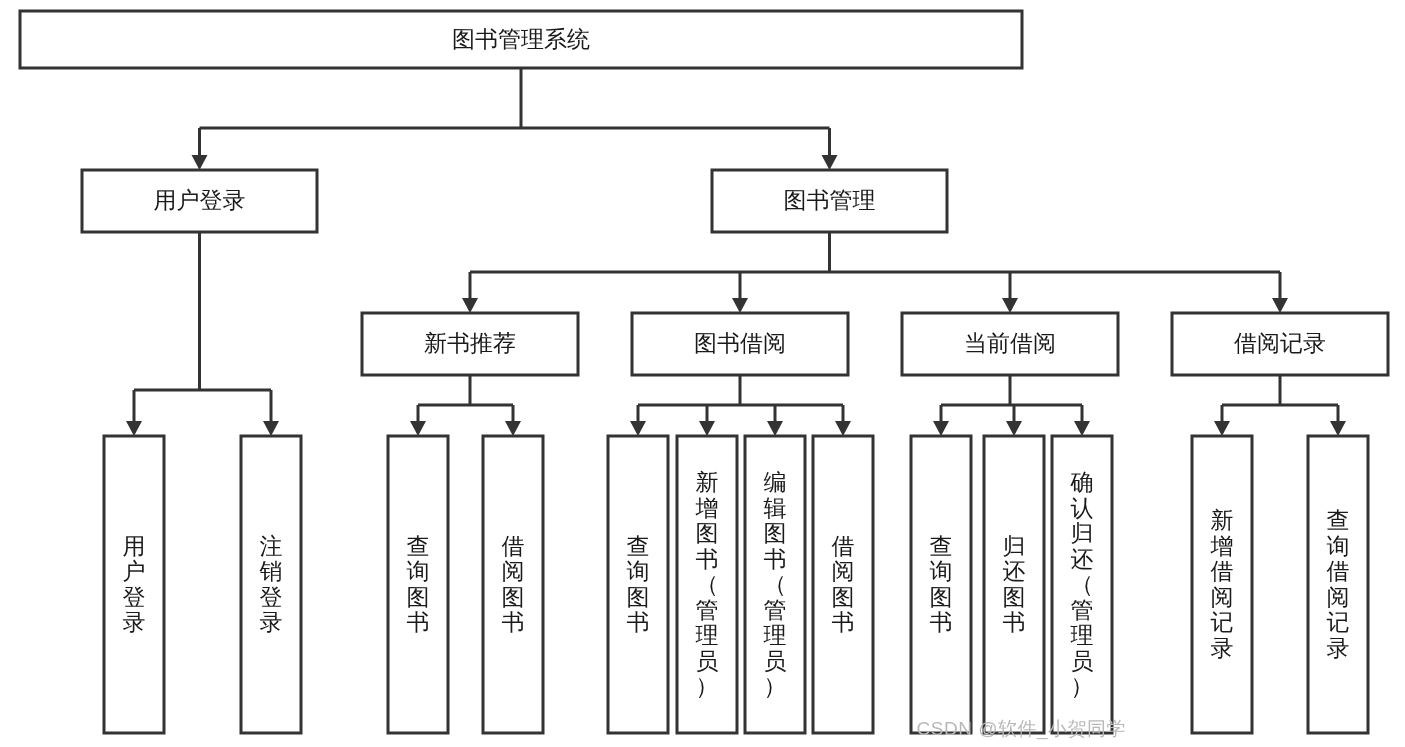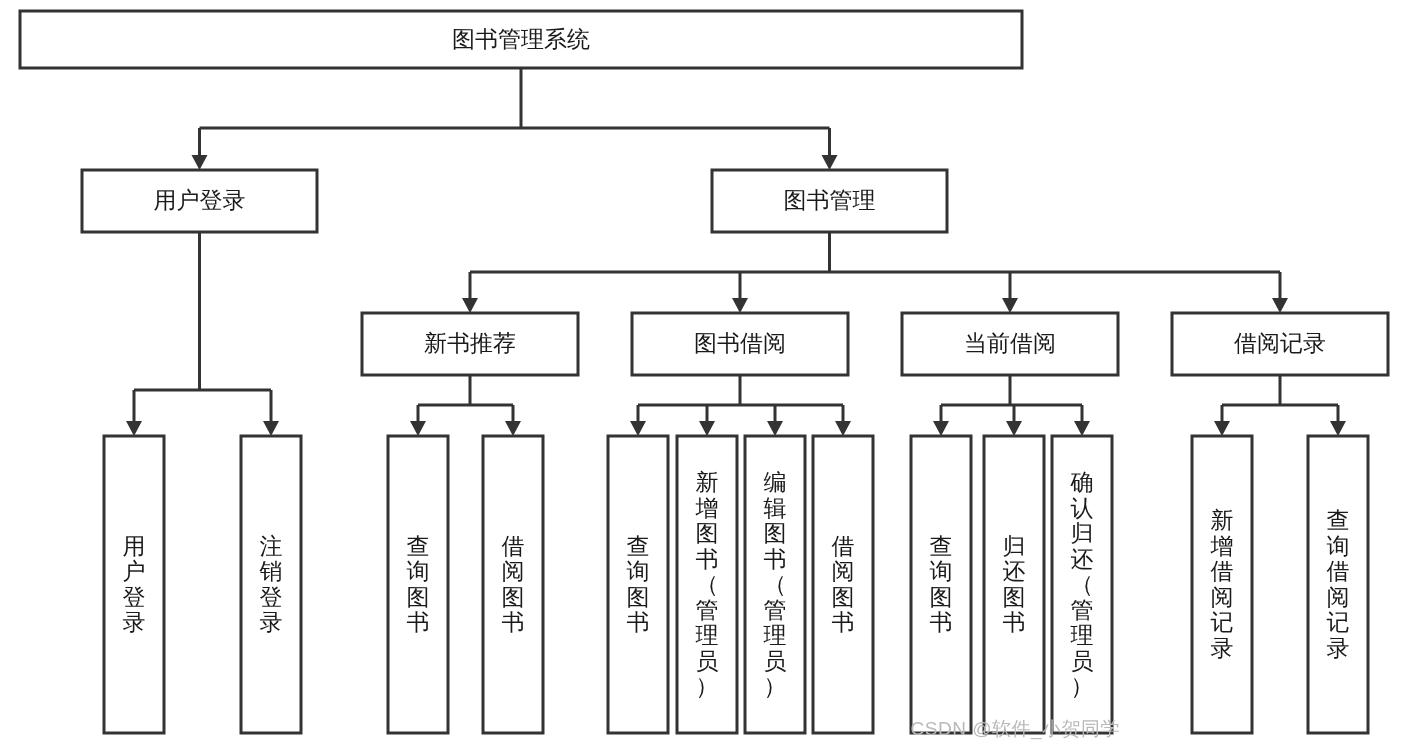--- a/index.html
+++ b/index.html
@@ -48,21 +48,21 @@
     stroke: #333333;
     stroke-width: 3;
     fill: none;
   }
   .arrow-head {
     fill: #333333;
     stroke: none;
   }
   .watermark {
     position: absolute;
-    right: 11px;
+    right: 5px;
     bottom: 5px;
     font-family: "Liberation Sans", "DejaVu Sans", sans-serif;
     font-size: 19px;
     color: #b9b9b9;
     white-space: nowrap;
     letter-spacing: 0.5px;
   }
 </style>
 </head>
 <body>

